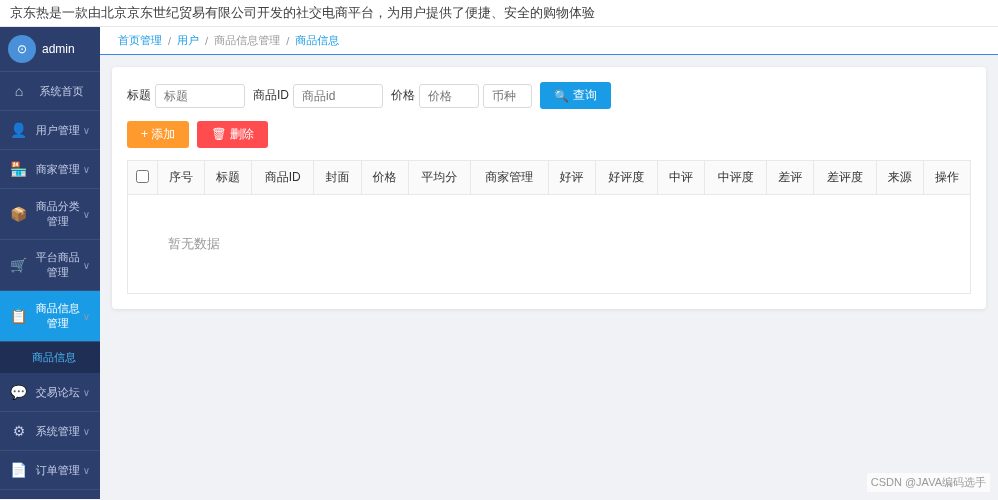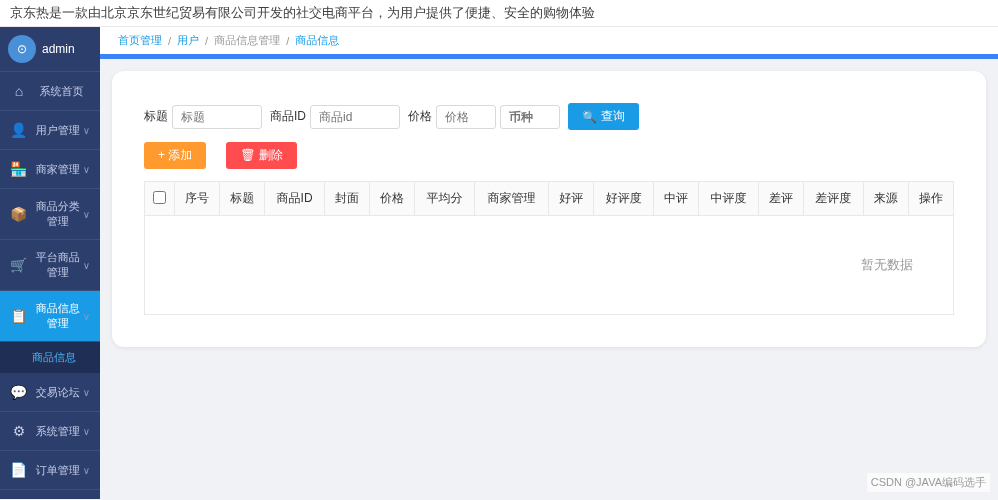--- a/index.html
+++ b/index.html
@@ -123,21 +123,21 @@
       flex: 1;
       display: flex;
       flex-direction: column;
       overflow: hidden;
     }
 
     
     .breadcrumb-bar {
       background: #fff;
       padding: 6px 15px;
-      border-bottom: 5px solid #3b82f6;
+      border-bottom: 1px solid #3b82f6;
       display: flex;
       align-items: center;
       font-size: 11px;
       color: #999;
     }
 
     .breadcrumb-bar span {
       margin: 0 3px;
     }
 
@@ -148,22 +148,22 @@
     
     .content {
       flex: 1;
       padding: 12px;
       overflow-y: auto;
       background: #f0f2f5;
     }
 
     .content-card {
       background: #fff;
-      border-radius: 12px;
-      padding: 32px;
+      border-radius: 4px;
+      padding: 15px;
       box-shadow: 0 1px 4px rgba(0,0,0,0.08);
     }
 
     
     .search-bar {
       display: flex;
       align-items: center;
       gap: 8px;
       margin-bottom: 12px;
       flex-wrap: wrap;
@@ -200,21 +200,21 @@
       font-size: 12px;
       cursor: pointer;
       display: flex;
       align-items: center;
       gap: 4px;
     }
 
     
     .action-bar {
       display: flex;
-      gap: 20px;
+      gap: 8px;
       margin-bottom: 12px;
     }
 
     .btn-add {
       background: #ff9b2e;
       color: #fff;
       border: none;
       border-radius: 3px;
       padding: 5px 14px;
       font-size: 12px;
@@ -253,21 +253,21 @@
       border: 1px solid #e8e8e8;
       padding: 8px 6px;
       text-align: center;
       color: #333;
       font-weight: normal;
     }
 
     .data-table td {
       border: 1px solid #e8e8e8;
       padding: 8px 6px;
-      text-align: right;
+      text-align: left;
       color: #666;
     }
 
     .data-table th:first-child, .data-table td:first-child {
       width: 30px;
     }
 
     .empty-row td {
       color: #999;
       padding: 40px;
@@ -393,21 +393,21 @@
             <label>标题</label>
             <input class="search-input" type="text" placeholder="标题" style="">
           </div>
           <div class="search-field">
             <label>商品ID</label>
             <input class="search-input" type="text" placeholder="商品id" style="">
           </div>
           <div class="search-field">
             <label>价格</label>
             <input class="search-input" type="text" placeholder="价格" style="width: 60px;">
-            <input class="search-input" type="text" placeholder="币种" style="width: 60px; font-weight: bold;">
+            <input class="search-input" type="text" placeholder="币种" style="width: 49px;">
           </div>
           <button class="search-btn">
             <span>🔍</span>
             <span>查询</span>
           </button>
         </div>
 
         <div class="action-bar">
           <button class="btn-add">+ 添加</button>
           <button class="btn-delete">

